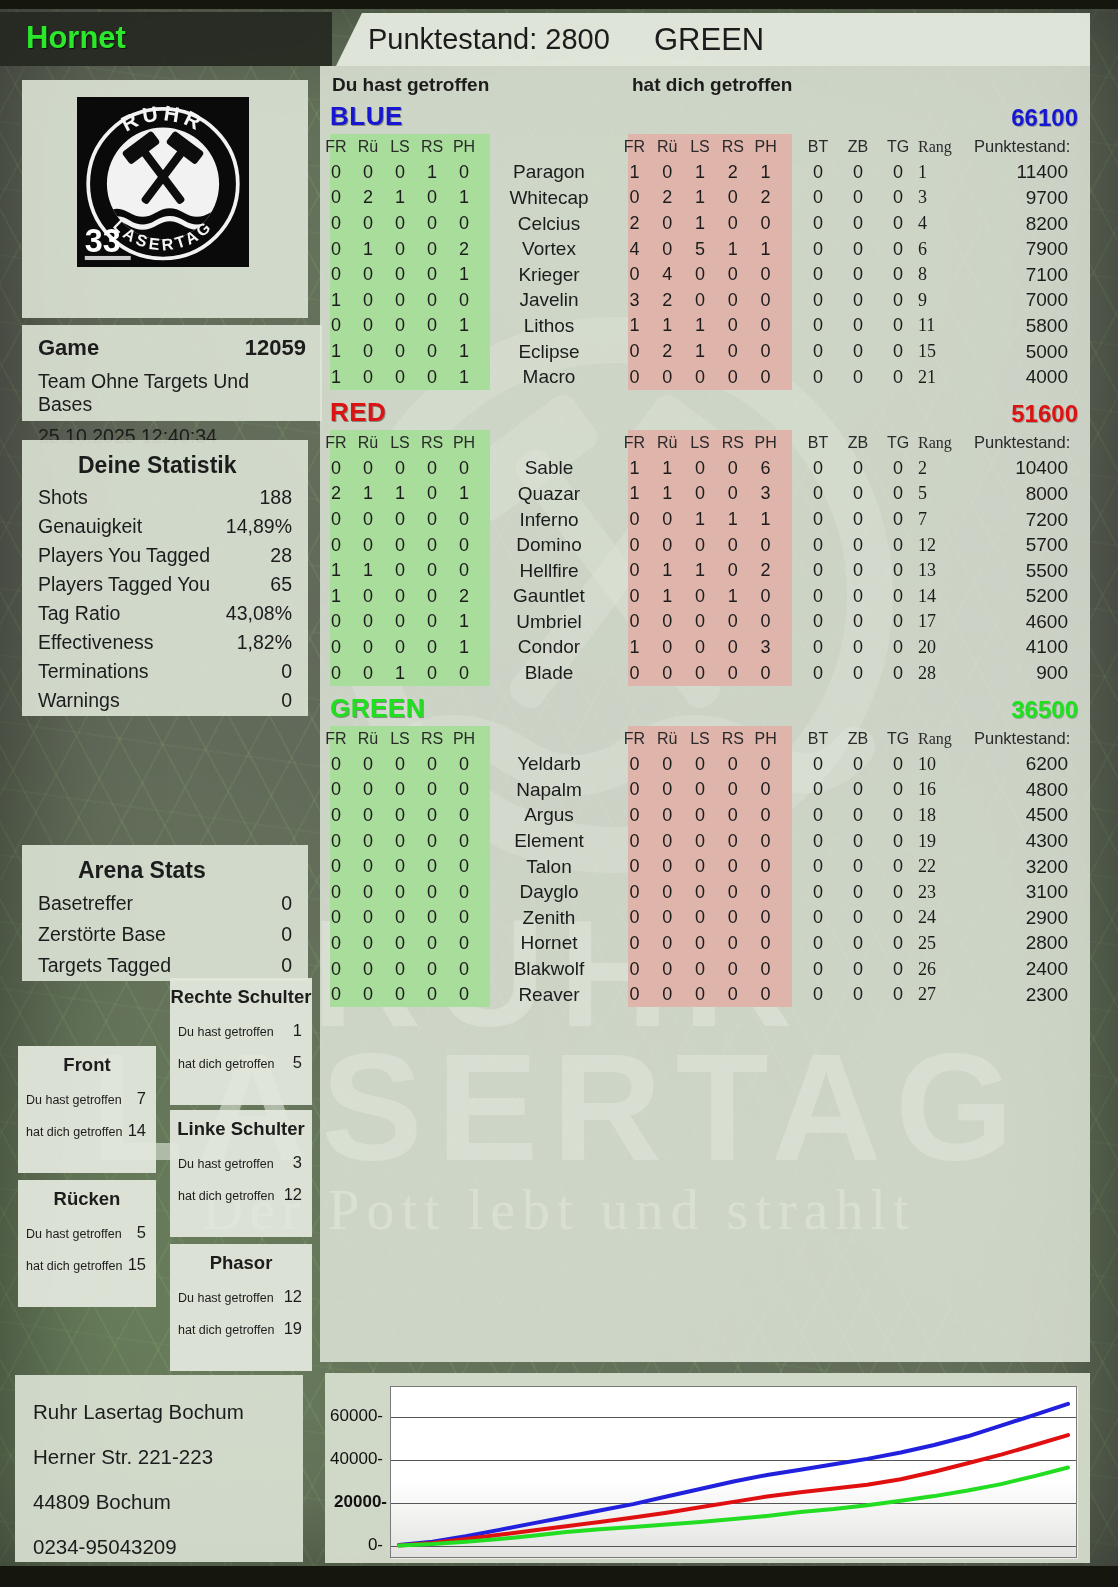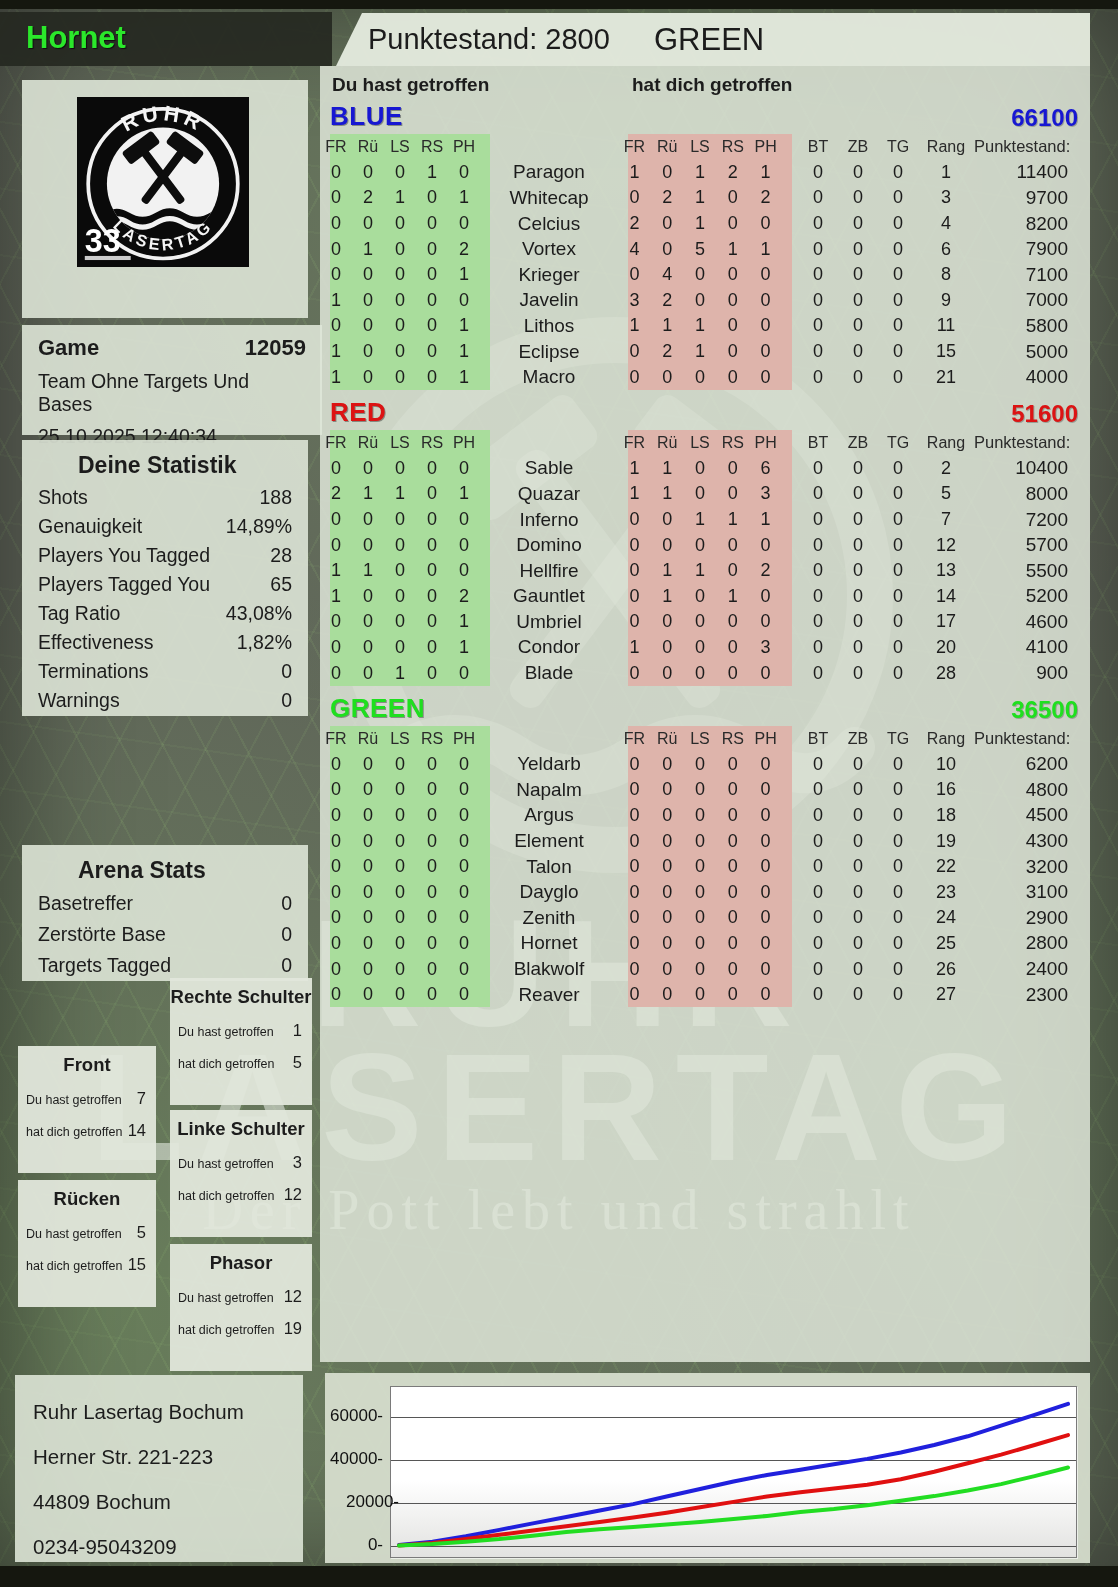--- a/index.html
+++ b/index.html
@@ -39,21 +39,21 @@
   .score-header{left:336px;top:13px;width:754px;height:53px;background:rgba(228,234,222,0.96);
                 clip-path:polygon(26px 0,100% 0,100% 100%,0 100%);}
   .sh-item{position:absolute;font-weight:400;font-size:29px;line-height:53px;}
   .sh-punkte{left:32px;}
   .sh-team{left:318px;font-size:31px;}
   .sh-rang{right:26px;}
 
   
   .logo-panel{left:22px;top:80px;width:286px;height:238px;}
   .logo-box{position:absolute;left:55px;top:17px;width:172px;height:170px;background:#0a0a0a;}
-  .game-panel{left:22px;top:325px;width:300px;height:110px;}
+  .game-panel{left:22px;top:325px;width:300px;height:96px;}
   .g-row1{display:flex;justify-content:space-between;padding:10px 16px 0;font-size:22px;font-weight:700;}
   .g-line{padding:0 16px;font-size:19.5px;margin-top:9px;}
   .stats-panel{left:22px;top:440px;width:286px;height:276px;}
   .arena-panel{left:22px;top:845px;width:286px;height:136px;}
   .p-title{padding:12px 16px 4px;font-size:23px;font-weight:700;margin-left:40px;}
   .s-row{display:flex;justify-content:space-between;align-items:center;
          padding:0 16px;height:29px;font-size:19.5px;}
   .arena-panel .s-row{height:31px;}
 
   .zone-box{position:absolute;z-index:2;background:rgba(225,231,219,0.95);width:142px;height:127px;}
@@ -83,21 +83,21 @@
   .blk-you{left:10px;width:160px;}
   .blk-them{left:308px;width:164px;}
   .trow{position:relative;display:flex;align-items:center;height:25.6px;
         font-size:18px;color:#1c1c1c;}
   .thead{font-size:16px;color:#2a2a2a;}
   .c-z{width:32px;text-align:center;}
   .c-z2{width:32.8px;text-align:center;}
   .c-name{width:138px;text-align:center;font-size:19px;white-space:nowrap;}
   .c-gap{width:16px;}
   .c-x{width:40px;text-align:center;}
-  .c-rang{width:56px;text-align:center;}
+  .c-rang{width:56px;font-family:Liberation Serif, serif;}
   .c-pts{width:94px;text-align:right;font-size:19px;}
   .thead .c-pts{font-size:16.5px;}
 
   
   .chart-panel{left:325px;top:1373px;width:765px;height:190px;background:rgba(216,224,208,0.93);}
   .plot{position:absolute;left:65px;top:13px;width:685px;height:170px;
         background:linear-gradient(#ffffff 0 55%, #e2e2e0 100%);
         border:1px solid #7a7a7a;box-shadow:1px 1px 0 rgba(255,255,255,0.6);}
   .gridline{position:absolute;left:0;width:100%;height:1px;background:#565656;}
   .ylab{position:absolute;width:58px;text-align:right;font-size:17px;color:#111;}
@@ -942,17 +942,17 @@
         <div class="gridline" style="top: 116px;"></div>
         <div class="gridline" style="top: 73px;"></div>
         <div class="gridline" style="top: 30px;"></div>
         <svg width="685" height="170">
           <polyline points="8.0,158.1 41.5,154.7 74.9,149.3 108.4,142.9 141.8,136.4 175.3,130.0 208.7,123.5 242.2,117.1 275.6,109.5 309.1,102.0 342.5,94.5 376.0,88.0 409.4,82.7 442.9,77.3 476.3,71.9 509.8,65.5 543.2,58.0 576.7,49.3 610.1,38.6 643.6,27.8 677.0,16.9" fill="none" stroke="#2020dd" stroke-width="4" stroke-linejoin="round" stroke-linecap="round"></polyline>
           <polyline points="8.0,158.4 41.5,156.0 74.9,152.1 108.4,147.8 141.8,143.5 175.3,139.2 208.7,134.9 242.2,130.6 275.6,125.7 309.1,120.3 342.5,114.9 376.0,109.5 409.4,105.3 442.9,101.4 476.3,97.7 509.8,92.3 543.2,84.8 576.7,76.2 610.1,67.6 643.6,58.0 677.0,48.1" fill="none" stroke="#e01010" stroke-width="4" stroke-linejoin="round" stroke-linecap="round"></polyline>
           <polyline points="8.0,158.6 41.5,157.1 74.9,154.7 108.4,152.1 141.8,148.7 175.3,145.0 208.7,142.2 242.2,140.1 275.6,137.5 309.1,134.9 342.5,132.1 376.0,128.9 409.4,125.0 442.9,122.0 476.3,118.2 509.8,113.8 543.2,109.1 576.7,103.5 610.1,97.1 643.6,89.1 677.0,80.5" fill="none" stroke="#22dd22" stroke-width="4" stroke-linejoin="round" stroke-linecap="round"></polyline>
         </svg>
       </div>
   <div class="ylab" style="left: 0px; top: 162px;">0-</div>
-      <div class="ylab" style="left: 16px; top: 119px;">20000-</div>
+      <div class="ylab" style="left: 4px; top: 119px; font-weight: bold;">20000-</div>
       <div class="ylab" style="left: 0px; top: 76px;">40000-</div>
       <div class="ylab" style="left: 0px; top: 33px;">60000-</div>
     </div>
 </div>
 
 </body></html>

